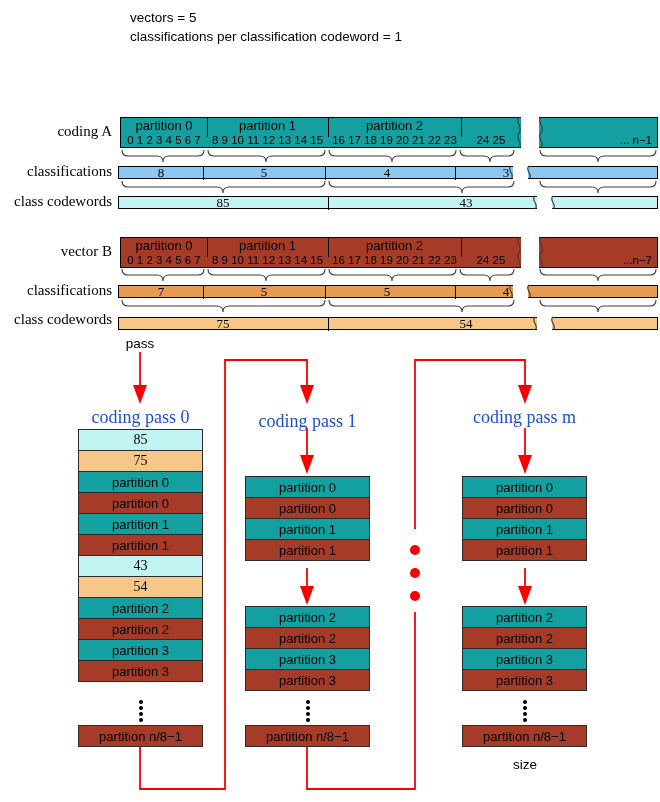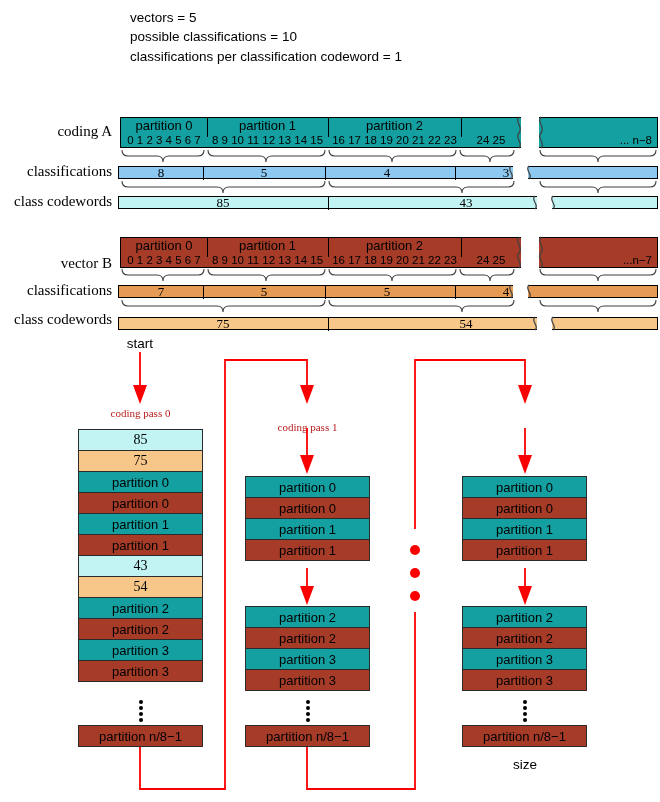--- a/index.html
+++ b/index.html
@@ -9,49 +9,48 @@
   .param-line{font-size:13.5px;line-height:19.3px;color:#000;white-space:nowrap}
   .row-label{position:absolute;left:0;width:112px;text-align:right;
              font-family:"Liberation Serif",serif;font-size:15px;color:#000;white-space:nowrap}
   .bar{position:absolute;border:1px solid #000;z-index:1}
   .vlabel{position:absolute;top:0px;text-align:center;font-size:13px;white-space:nowrap}
   .vidx{position:absolute;top:15.5px;font-size:11.5px;text-align:center;white-space:nowrap}
   .vdiv{position:absolute;top:0;width:1px;background:#000}
   .cval{position:absolute;top:0px;font-family:"Liberation Serif",serif;font-size:13px;
         line-height:12px;text-align:center}
   .coltitle{position:absolute;width:160px;text-align:center;
-            font-family:"Liberation Serif",serif;font-size:11px;color:#b91c1c;z-index:2}
+            font-family:"Liberation Serif",serif;font-size:18px;color:#1d4ed8;z-index:2}
   .colgroup{position:absolute;width:125px;z-index:1}
   .box{width:125px;height:22px;margin-top:-1px;border:1px solid #2b2b2b;display:flex;
        align-items:center;justify-content:center;font-size:13px;color:#000}
   .box.num{font-family:"Liberation Serif",serif;font-size:14px}
   .vdots{position:absolute;display:flex;flex-direction:column;align-items:center;gap:2px;z-index:1}
   .dot{width:4px;height:4px;border-radius:50%;background:#000}
   .flowlabel{position:absolute;width:90px;text-align:center;font-size:13.5px;z-index:2}
   #overlay{position:absolute;left:0;top:0;z-index:10;pointer-events:none}
 </style>
 </head>
 <body>
 
 <div id="canvas">
 
   <div style="position:absolute;left:130px;top:8px">
     <div class="param-line">vectors = 5</div>
-    <div class="param-line">possible classifications = 10</div>
     <div class="param-line">classifications per classification codeword = 1</div>
   </div>
 
   <div class="row-label" style="top:123px">coding A</div>
   <div class="row-label" style="top:163px">classifications</div>
   <div class="row-label" style="top:193px">class codewords</div>
-  <div class="row-label" style="top:255px">vector B</div>
+  <div class="row-label" style="top:243px">vector B</div>
   <div class="row-label" style="top:282px">classifications</div>
   <div class="row-label" style="top:311px">class codewords</div>
 
-  <div class="flowlabel" style="left:95px;top:336px">start</div>
+  <div class="flowlabel" style="left:95px;top:336px">pass</div>
   <div class="flowlabel" style="left:480px;top:757px">size</div>
 
   <svg id="overlay" width="660" height="802">
       <path d="M 122 150 Q 122 156 128 156 L 157 156 Q 163 156 163 162 Q 163 156 169 156 L 198 156 Q 204 156 204 150" fill="none" stroke="#3f3f3f" stroke-width="1.1"></path>
       <path d="M 208 150 Q 208 156 214 156 L 260 156 Q 266 156 266 162 Q 266 156 272 156 L 319 156 Q 325 156 325 150" fill="none" stroke="#3f3f3f" stroke-width="1.1"></path>
       <path d="M 329 150 Q 329 156 335 156 L 386 156 Q 392 156 392 162 Q 392 156 398 156 L 450 156 Q 456 156 456 150" fill="none" stroke="#3f3f3f" stroke-width="1.1"></path>
       <path d="M 460 150 Q 460 156 466 156 L 484 156 Q 490 156 490 162 Q 490 156 496 156 L 508 156 Q 514 156 514 150" fill="none" stroke="#3f3f3f" stroke-width="1.1"></path>
       <path d="M 540 150 Q 540 156 546 156 L 592 156 Q 598 156 598 162 Q 598 156 604 156 L 650 156 Q 656 156 656 150" fill="none" stroke="#3f3f3f" stroke-width="1.1"></path>
       <path d="M 122 181 Q 122 187 128 187 L 217 187 Q 223 187 223 193 Q 223 187 229 187 L 319 187 Q 325 187 325 181" fill="none" stroke="#3f3f3f" stroke-width="1.1"></path>
       <path d="M 329 181 Q 329 187 335 187 L 456 187 Q 462 187 462 193 Q 462 187 468 187 L 508 187 Q 514 187 514 181" fill="none" stroke="#3f3f3f" stroke-width="1.1"></path>
@@ -105,21 +104,21 @@
       <div class="vlabel" style="left: 0px; width: 86px;">partition 0</div>
       <div class="vlabel" style="left: 86px; width: 121px;">partition 1</div>
       <div class="vlabel" style="left: 207px; width: 133px;">partition 2</div>
       <div class="vdiv" style="left: 86px; height: 19px;"></div>
       <div class="vdiv" style="left: 207px; height: 19px;"></div>
       <div class="vdiv" style="left: 340px; height: 19px;"></div>
       <div class="vidx" style="left: -32px; width: 150px;">0 1 2 3 4 5 6 7</div>
       <div class="vidx" style="left: 71.5px; width: 150px;">8 9 10 11 12 13 14 15</div>
       <div class="vidx" style="left: 198.5px; width: 150px;">16 17 18 19 20 21 22 23</div>
       <div class="vidx" style="left: 295px; width: 150px;">24 25</div>
-      <div class="vidx" style="right: 5px; width: 80px; text-align: right;">... n−8</div>
+      <div class="vidx" style="right: 5px; width: 80px; text-align: right;">... n−1</div>
     </div>
     <div class="bar" style="left: 120px; top: 237px; width: 538px; height: 31px; background: rgb(166, 60, 40);">
       <div class="vlabel" style="left: 0px; width: 86px;">partition 0</div>
       <div class="vlabel" style="left: 86px; width: 121px;">partition 1</div>
       <div class="vlabel" style="left: 207px; width: 133px;">partition 2</div>
       <div class="vdiv" style="left: 86px; height: 19px;"></div>
       <div class="vdiv" style="left: 207px; height: 19px;"></div>
       <div class="vdiv" style="left: 340px; height: 19px;"></div>
       <div class="vidx" style="left: -32px; width: 150px;">0 1 2 3 4 5 6 7</div>
       <div class="vidx" style="left: 71.5px; width: 150px;">8 9 10 11 12 13 14 15</div>
@@ -172,21 +171,21 @@
     </div>
     <div class="vdots" style="left: 78px; top: 700px; width: 125px;">
       <div class="dot"></div>
       <div class="dot"></div>
       <div class="dot"></div>
       <div class="dot"></div>
     </div>
     <div class="colgroup" style="left: 78px; top: 726px;">
       <div class="box" style="background: rgb(166, 60, 40);">partition n/8−1</div>
     </div>
-    <div class="coltitle" style="left: 227.5px; top: 421px;">coding pass 1</div>
+    <div class="coltitle" style="left: 227.5px; top: 411px;">coding pass 1</div>
     <div class="colgroup" style="left: 245px; top: 477px;">
       <div class="box" style="background: rgb(20, 160, 160);">partition 0</div>
       <div class="box" style="background: rgb(166, 60, 40);">partition 0</div>
       <div class="box" style="background: rgb(20, 160, 160);">partition 1</div>
       <div class="box" style="background: rgb(166, 60, 40);">partition 1</div>
     </div>
     <div class="colgroup" style="left: 245px; top: 607px;">
       <div class="box" style="background: rgb(20, 160, 160);">partition 2</div>
       <div class="box" style="background: rgb(166, 60, 40);">partition 2</div>
       <div class="box" style="background: rgb(20, 160, 160);">partition 3</div>
@@ -194,20 +193,21 @@
     </div>
     <div class="vdots" style="left: 245px; top: 700px; width: 125px;">
       <div class="dot"></div>
       <div class="dot"></div>
       <div class="dot"></div>
       <div class="dot"></div>
     </div>
     <div class="colgroup" style="left: 245px; top: 726px;">
       <div class="box" style="background: rgb(166, 60, 40);">partition n/8−1</div>
     </div>
+    <div class="coltitle" style="left: 444.5px; top: 407px;">coding pass m</div>
     <div class="colgroup" style="left: 462px; top: 477px;">
       <div class="box" style="background: rgb(20, 160, 160);">partition 0</div>
       <div class="box" style="background: rgb(166, 60, 40);">partition 0</div>
       <div class="box" style="background: rgb(20, 160, 160);">partition 1</div>
       <div class="box" style="background: rgb(166, 60, 40);">partition 1</div>
     </div>
     <div class="colgroup" style="left: 462px; top: 607px;">
       <div class="box" style="background: rgb(20, 160, 160);">partition 2</div>
       <div class="box" style="background: rgb(166, 60, 40);">partition 2</div>
       <div class="box" style="background: rgb(20, 160, 160);">partition 3</div>

